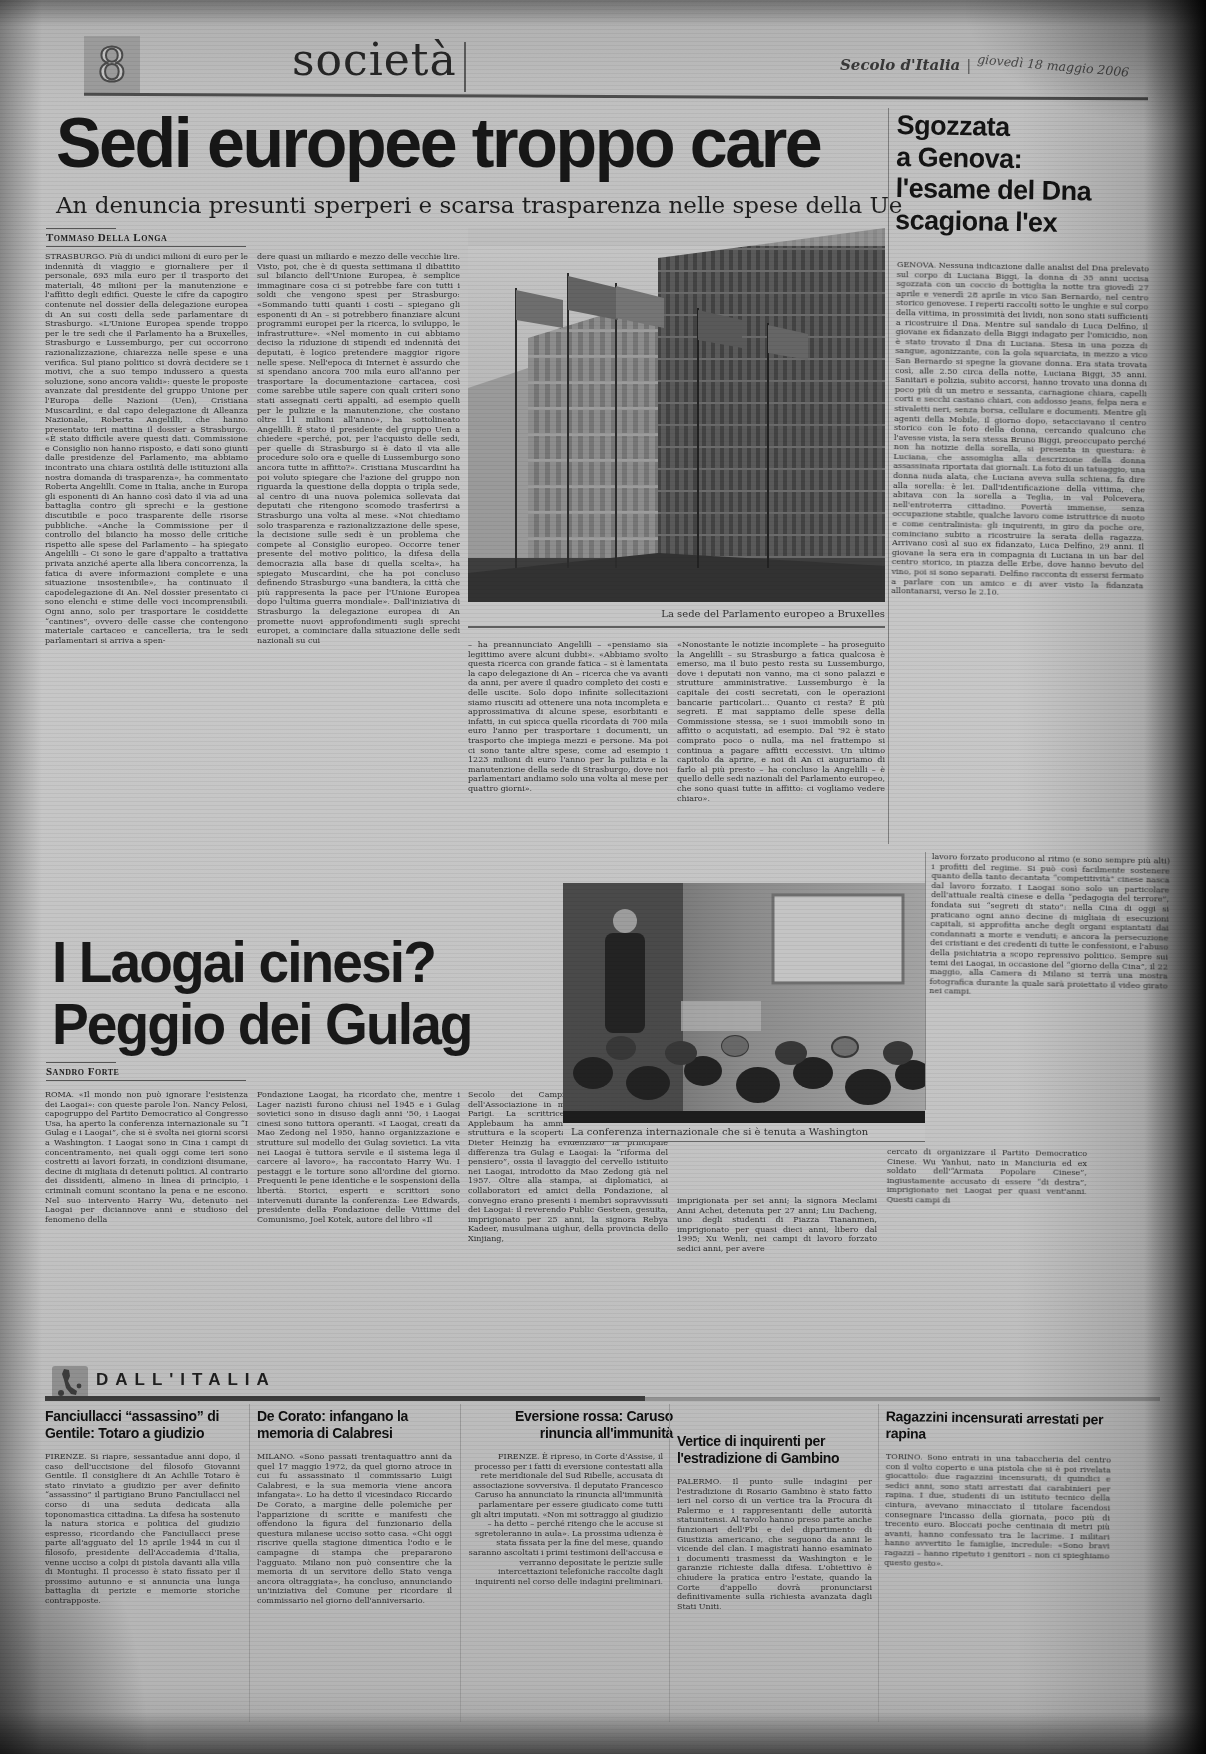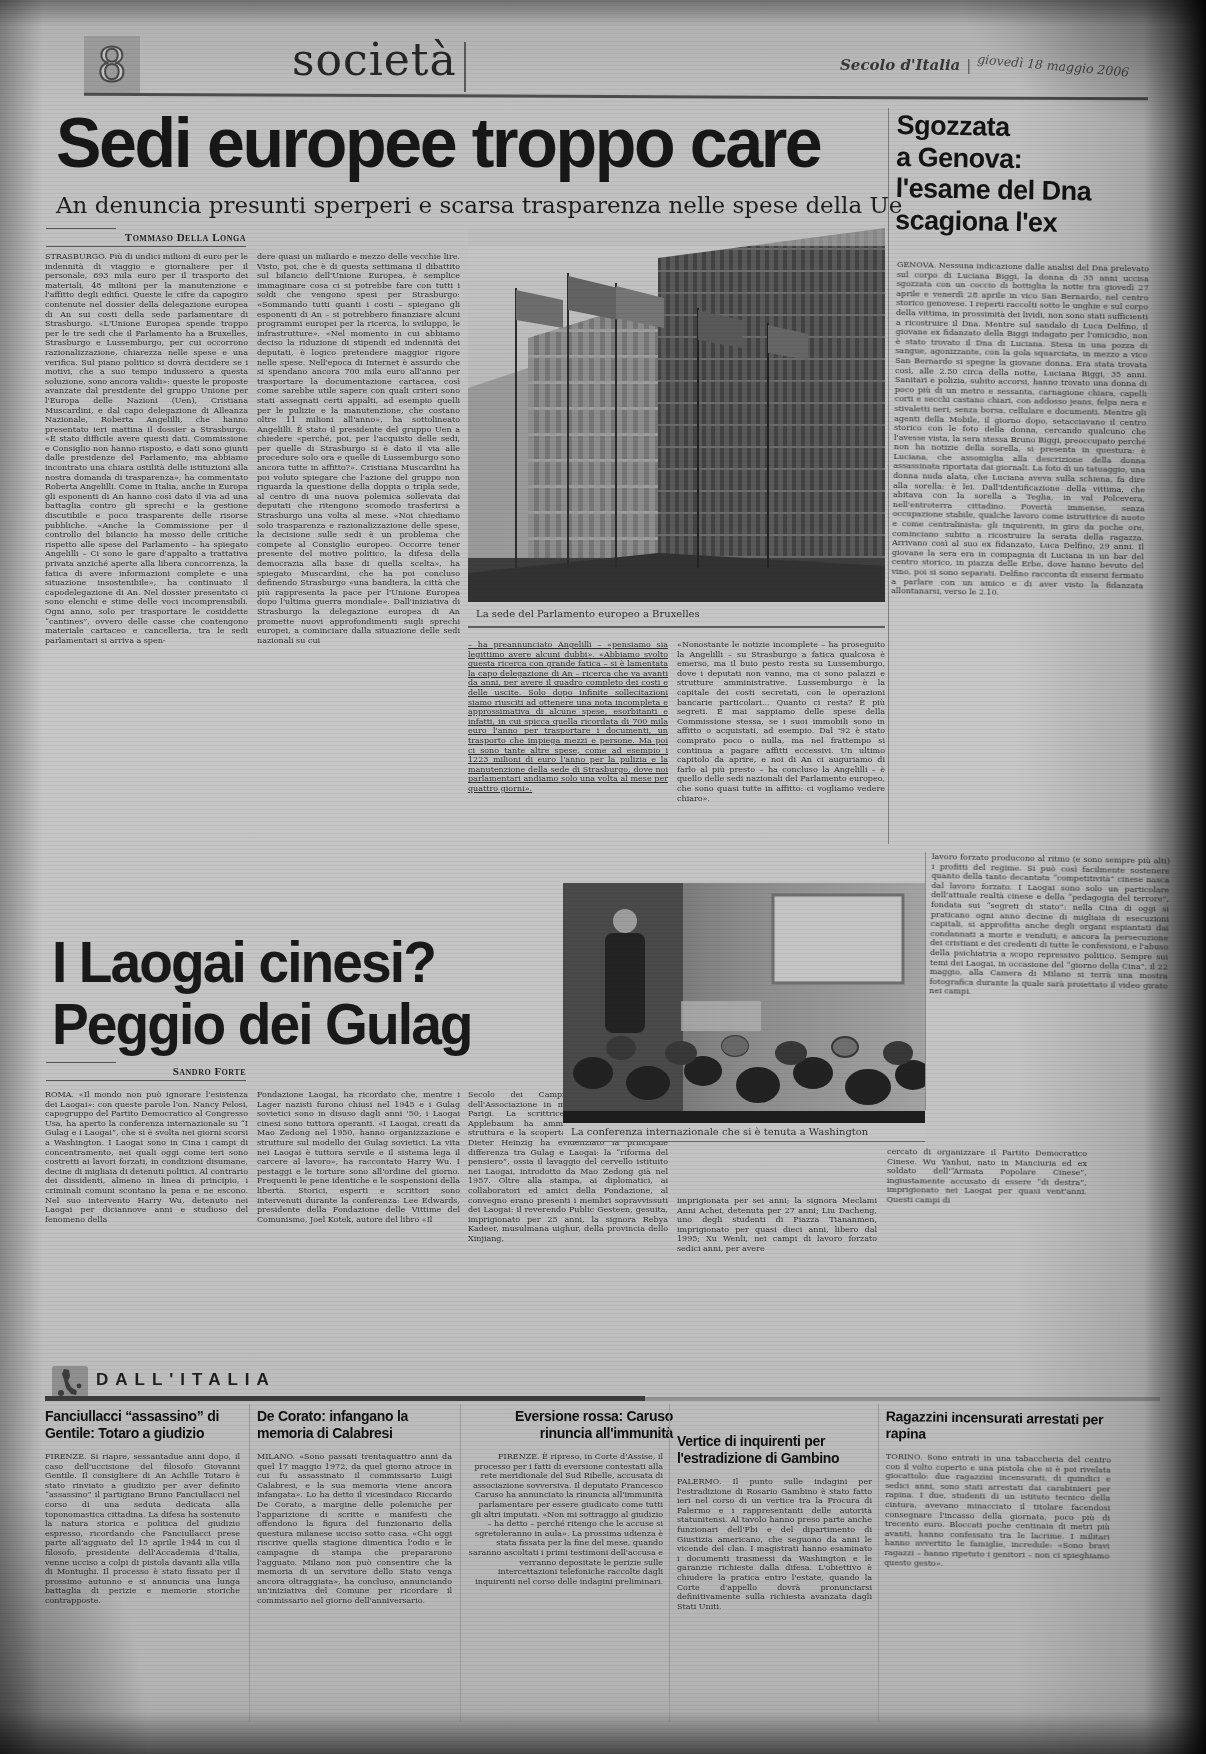--- a/index.html
+++ b/index.html
@@ -21,36 +21,36 @@
   .masthead .sep{font-weight:normal;margin:0 6px;color:#555;}
   .masthead .date{display:inline-block;font-weight:normal;font-size:12.5px;color:#4a4a4a;transform:rotate(5deg);}
   .header-rule{left:84px;top:95px;width:1064px;height:3px;background:#4d4d4d;transform:rotate(.25deg);}
   
   .main-headline{left:56px;top:102px;font-family:"Liberation Sans",sans-serif;
     font-size:71px;font-weight:800;letter-spacing:-2.5px;color:#171717;white-space:nowrap;
     transform:scaleX(.96);transform-origin:left top;}
   .subhead{left:56px;top:192px;font-size:23px;color:#1e1e1e;white-space:nowrap;}
   .byline{font-family:"Liberation Serif",serif;font-variant:small-caps;font-weight:bold;
     font-size:11px;letter-spacing:.5px;color:#222;border-bottom:1px solid #555;
-    width:200px;padding-bottom:3px;text-align:right;}
+    width:200px;padding-bottom:3px;}
   .byline::before{content:"";display:block;width:70px;height:1px;background:#555;margin-bottom:2px;}
   .byl1{left:46px;top:228px;}
   .byl2{left:46px;top:1062px;}
   
   .bodytext{font-size:8px;line-height:9.6px;text-align:justify;color:#2e2e2e;
     overflow:hidden;filter:blur(.32px);}
   .a1c1{left:45px;top:252px;width:203px;height:676px;}
   .a1c2{left:257px;top:252px;width:203px;height:676px;}
-  .a1c3{left:468px;top:640px;width:200px;height:202px;text-decoration:underline;}
+  .a1c3{left:468px;top:640px;width:200px;height:202px;}
   .a1c4{left:677px;top:640px;width:208px;height:202px;}
   
   .photo1{left:468px;top:228px;width:417px;height:374px;background:#9c9c9c;}
   .caption{background:#c6c6c6;font-size:10px;color:#2f2f2f;line-height:20px;
     padding-left:8px;border-bottom:2px solid #5e5e5e;filter:blur(.2px);}
-  .cap1{left:468px;top:604px;width:409px;height:22px;}
+  .cap1{left:468px;top:604px;width:409px;height:22px;text-align:right;}
   .cap2{left:563px;top:1123px;width:354px;height:18px;line-height:17px;font-size:10px;border-bottom:1px solid #6a6a6a;}
   
   .side-rule{left:888px;top:108px;width:1px;height:736px;background:#7d7d7d;}
   .side-headline{left:897px;top:110px;width:262px;font-family:"Liberation Sans",sans-serif;
     font-size:27px;font-weight:800;line-height:1.17;letter-spacing:-.5px;color:#141414;
     transform:rotate(1deg);transform-origin:left top;}
   .side-body{left:897px;top:260px;width:252px;height:580px;transform:rotate(1deg);transform-origin:left top;}
   
   .a2-headline{font-family:"Liberation Sans",sans-serif;font-size:58px;font-weight:800;
     letter-spacing:-2px;color:#191919;white-space:nowrap;transform:scaleX(.95);transform-origin:left top;}

